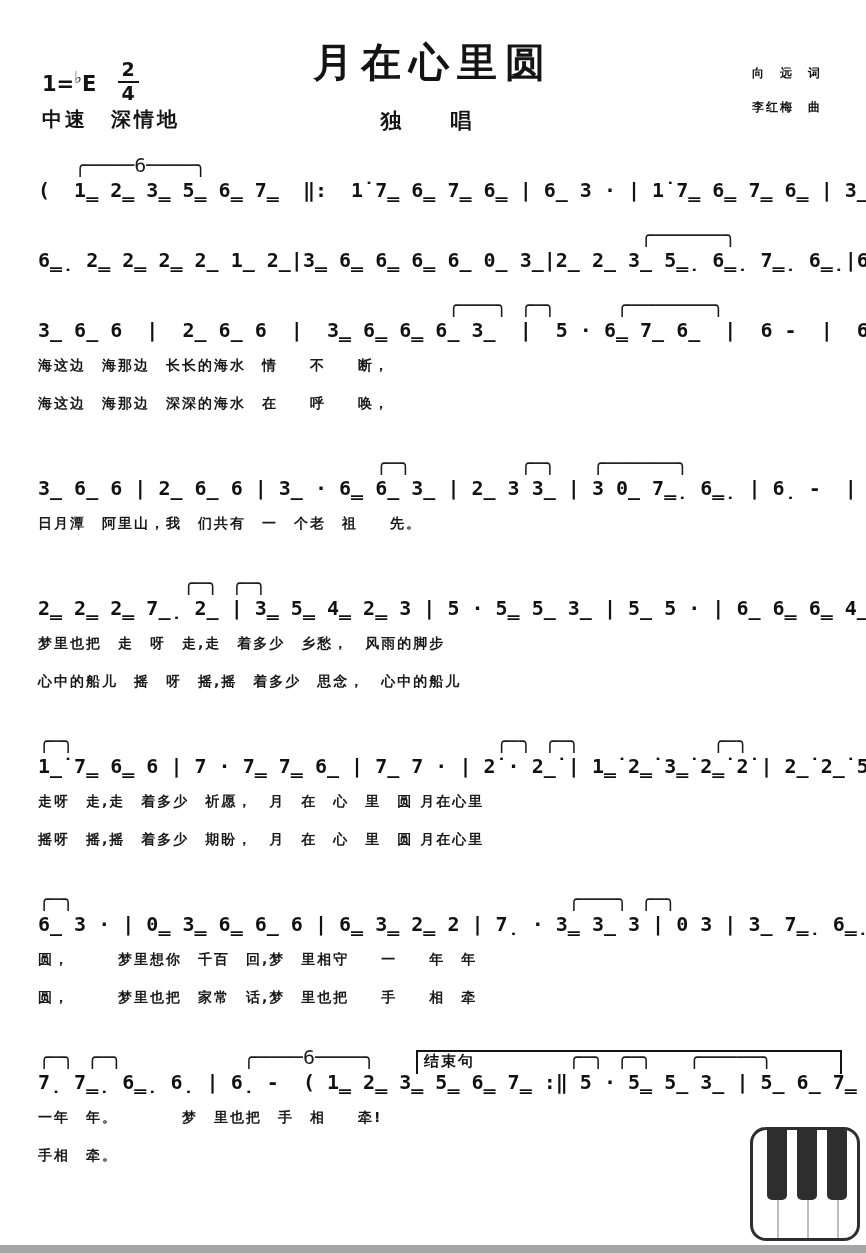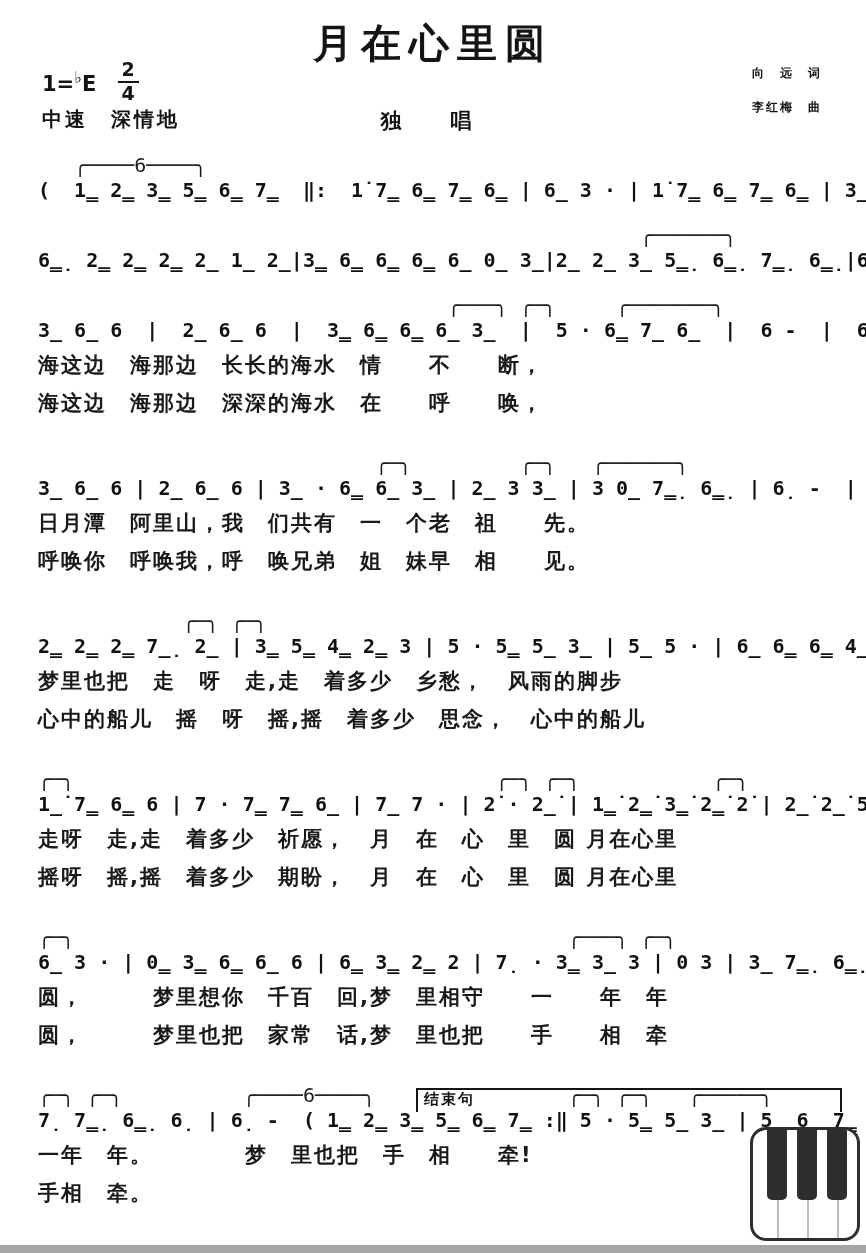--- a/index.html
+++ b/index.html
@@ -8,21 +8,21 @@
     width:866px;height:1253px;
     margin:0 auto;
     background:#ffffff;
     overflow:hidden;
     font-family:"DejaVu Sans","Liberation Sans",sans-serif;
     color:#141414;
   }
   
   header{position:relative;height:150px;}
   .title{
-    margin:0;padding-top:16px;
+    margin:0;padding-top:35px;
     text-align:center;
     font-size:40px;font-weight:bold;letter-spacing:8px;
   }
   .subtitle{
     position:absolute;left:0;right:0;top:96px;
     text-align:center;
     font-size:21px;font-weight:bold;letter-spacing:14px;margin-top:11px;
   }
   .credits{
     position:absolute;right:44px;top:56px;
@@ -53,21 +53,21 @@
     font-family:"DejaVu Sans Mono","Liberation Mono",monospace;
     font-size:20px;line-height:18px;height:18px;
     white-space:pre;color:#1a1a1a;margin-bottom:0;
   }
   .notes{
     font-family:"DejaVu Sans Mono","Liberation Mono",monospace;
     font-size:20px;font-weight:bold;line-height:32px;
     white-space:pre;color:#111;
   }
   .lyric{
-    font-size:21px;font-weight:bold;line-height:38px;
+    font-size:14px;font-weight:bold;line-height:38px;
     white-space:pre;letter-spacing:2px;color:#191919;
   }
   .lyric:empty,.arcs:empty{display:none;}
   
   .ending-bracket{
     position:absolute;
     left:47%;right:0;top:2px;height:22px;
     border-top:2px solid #141414;
     border-left:2px solid #141414;
     border-right:2px solid #141414;
@@ -144,21 +144,20 @@
       <div class="arcs">                                  ╭───╮ ╭─╮     ╭───────╮</div>
       <div class="notes">3̲ 6̲ 6  |  2̲ 6̲ 6  |  3̳ 6̳ 6̳ 6̲ 3̲  |  5 · 6̳ 7̲ 6̲  |  6 -  |  6 -  |</div>
       <div class="lyric">海这边　海那边　长长的海水　情　　不　　断，</div>
       <div class="lyric">海这边　海那边　深深的海水　在　　呼　　唤，</div>
     </section>
 
     <section class="system">
       <div class="arcs">                            ╭─╮         ╭─╮   ╭──────╮</div>
       <div class="notes">3̲ 6̲ 6 | 2̲ 6̲ 6 | 3̲ · 6̳ 6̲ 3̲ | 2̲ 3 3̲ | 3 0̲ 7̳̣ 6̳̣ | 6̣ -  | 6̣ -  |</div>
       <div class="lyric">日月潭　阿里山，我　们共有　一　个老　祖　　先。</div>
-      <div class="lyric">呼唤你　呼唤我，呼　唤兄弟　姐　妹早　相　　见。</div>
     </section>
 
     <section class="system">
       <div class="arcs">            ╭─╮ ╭─╮</div>
       <div class="notes">2̳ 2̳ 2̳ 7̲̣ 2̲ | 3̳ 5̳ 4̳ 2̳ 3 | 5 · 5̳ 5̲ 3̲ | 5̲ 5 · | 6̲ 6̳ 6̳ 4̲ 6̲ |</div>
       <div class="lyric">梦里也把　走　呀　走,走　着多少　乡愁，　风雨的脚步</div>
       <div class="lyric">心中的船儿　摇　呀　摇,摇　着多少　思念，　心中的船儿</div>
     </section>
 
     <section class="system">

